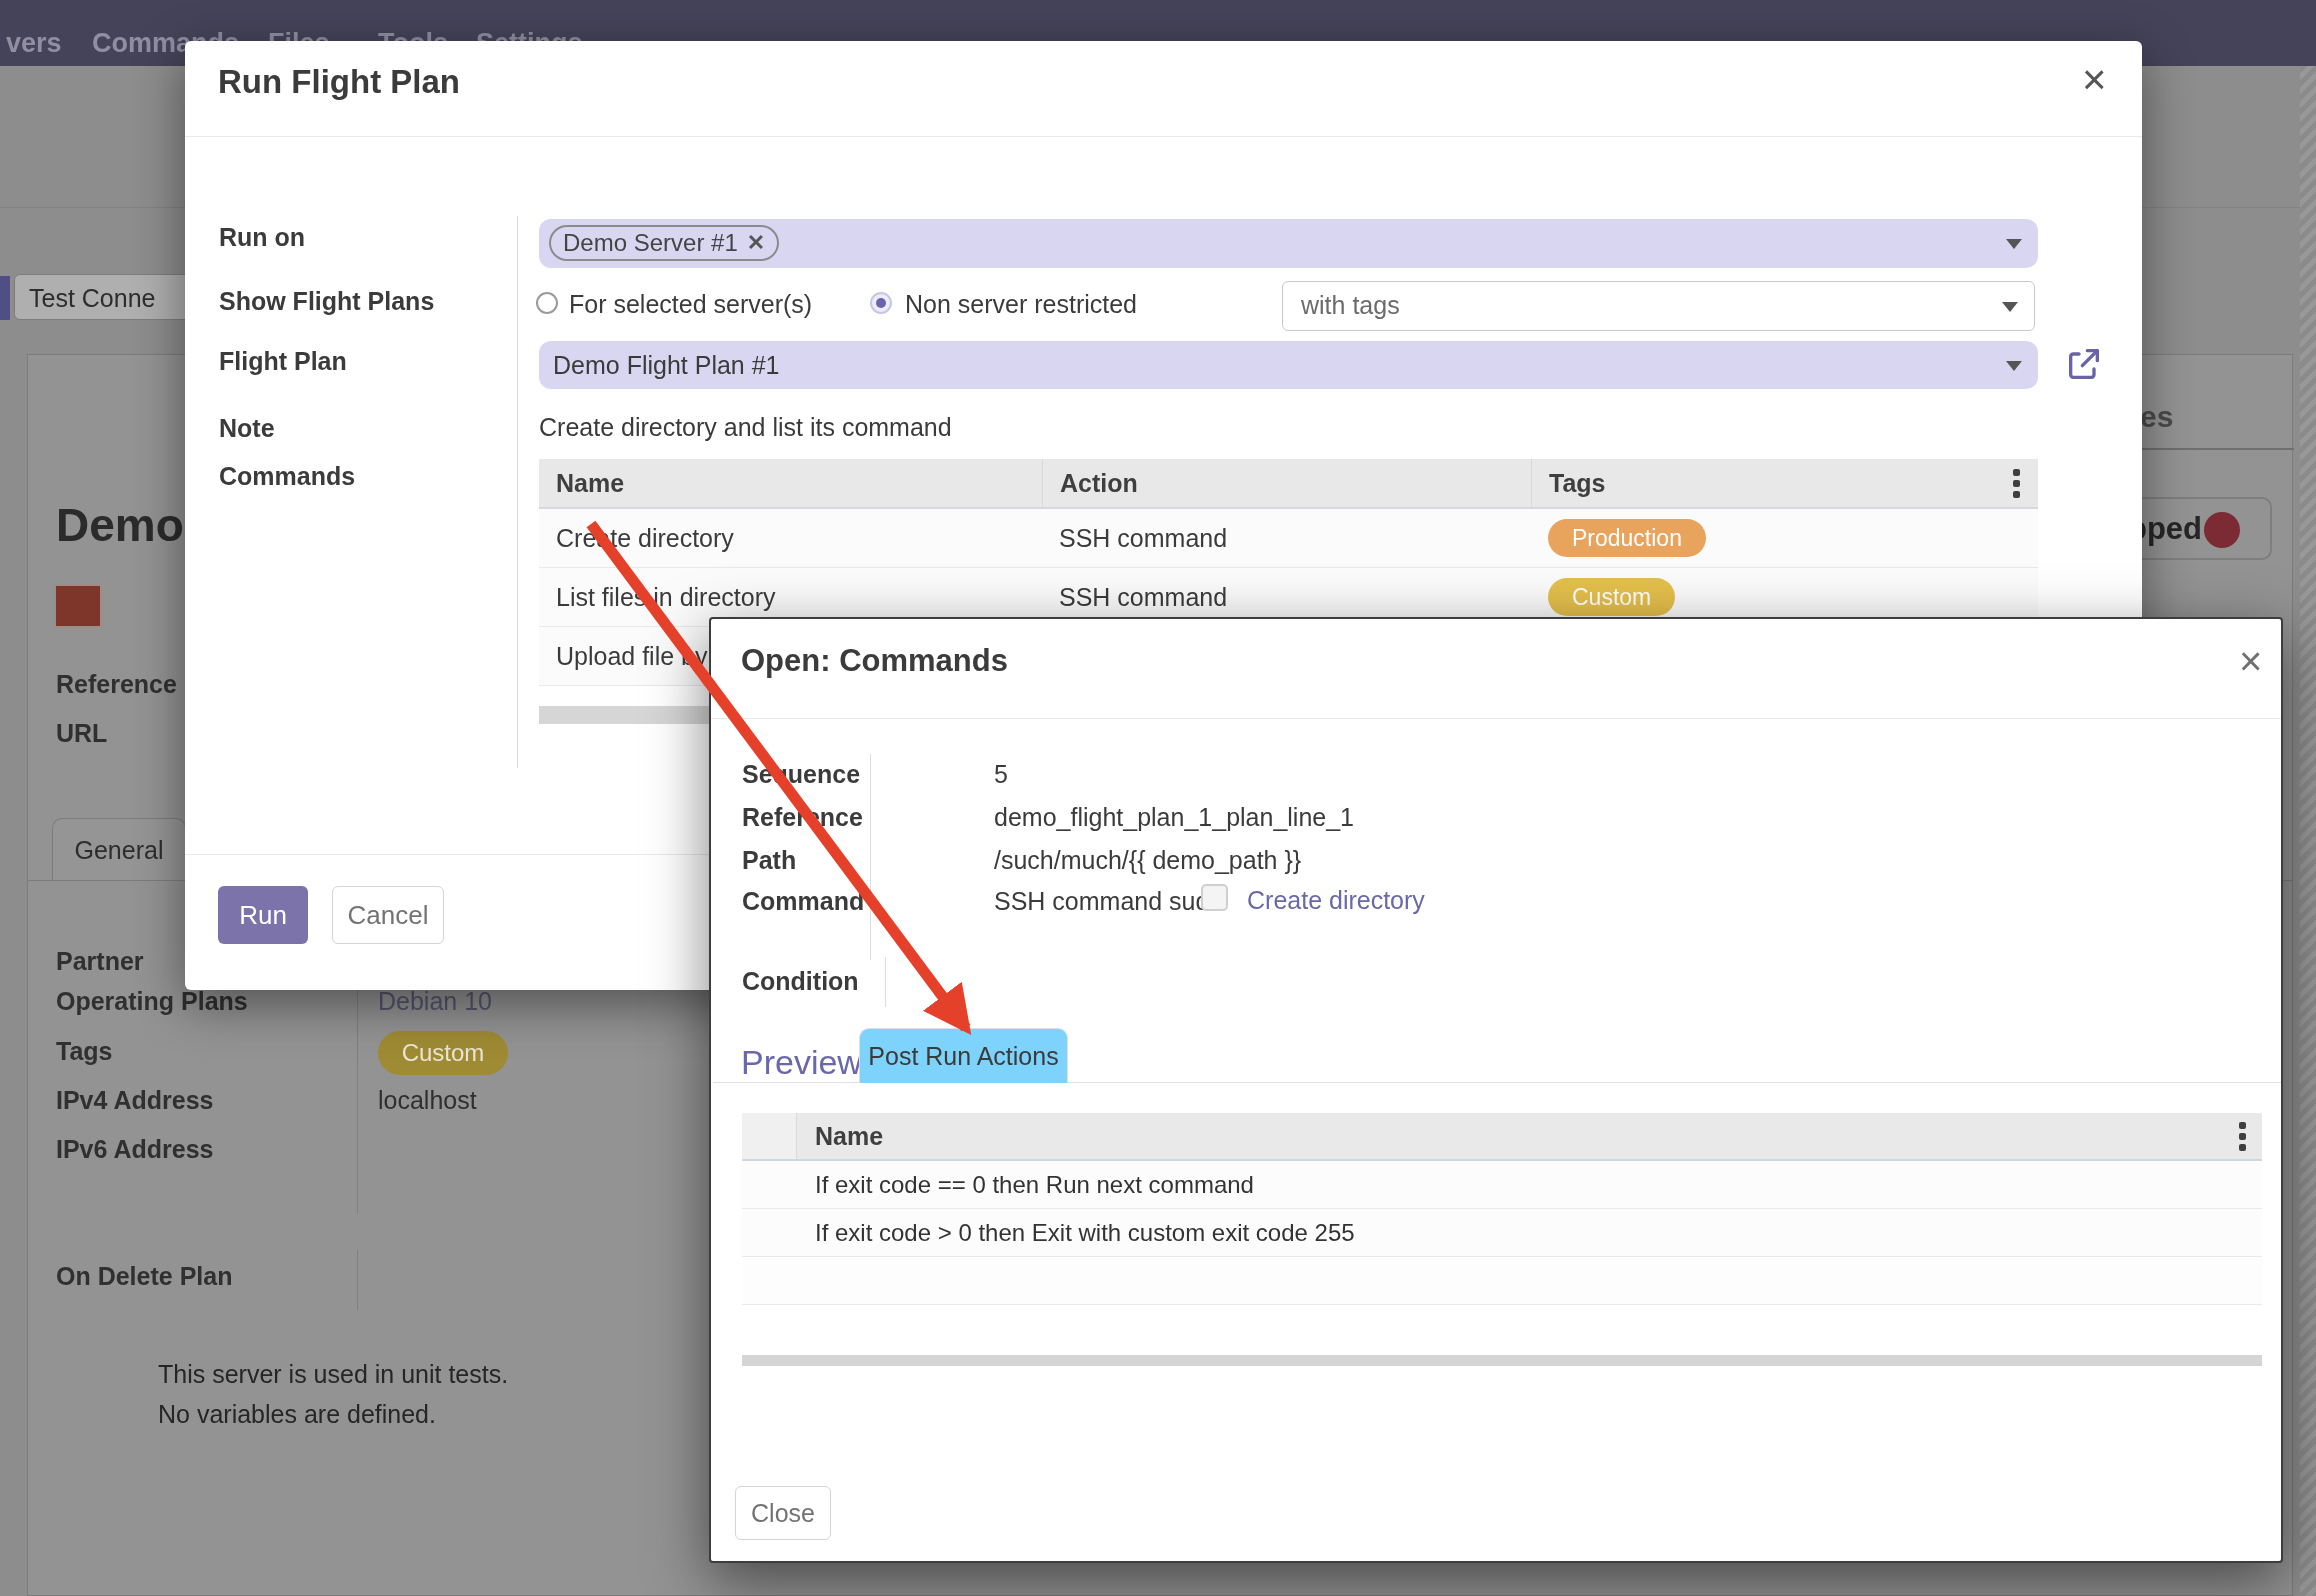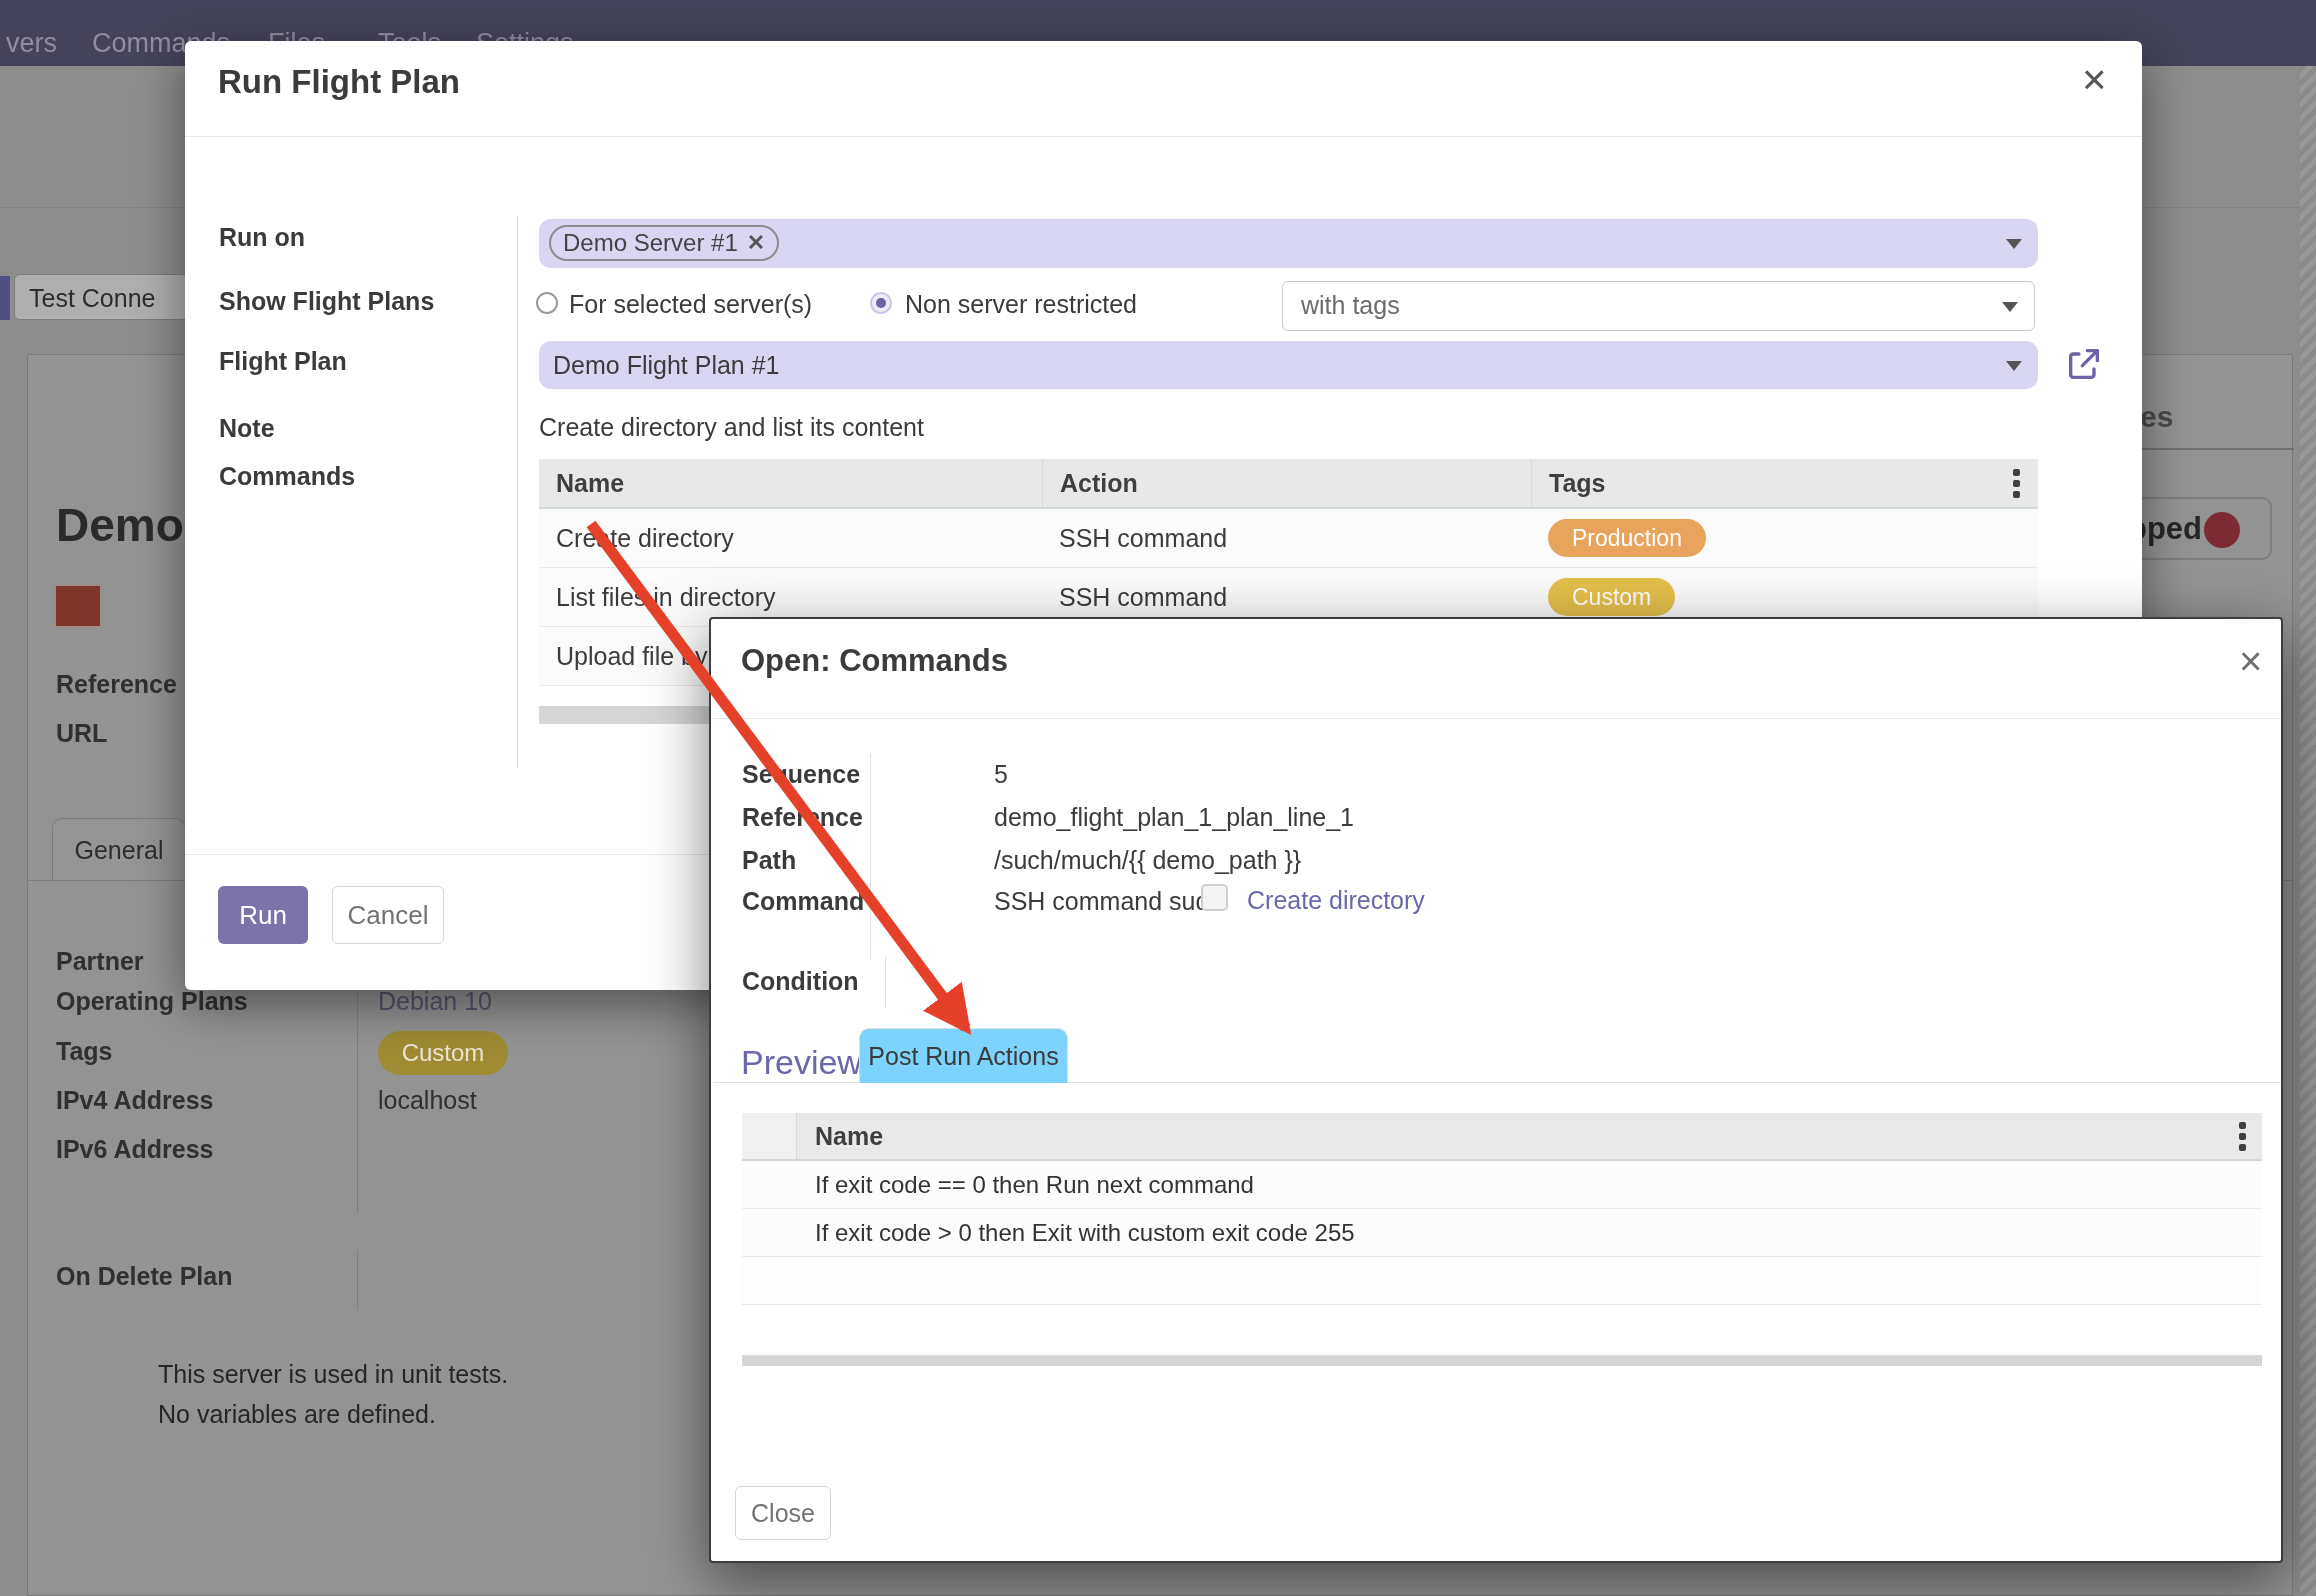--- a/index.html
+++ b/index.html
@@ -1,21 +1,21 @@
 <!DOCTYPE html>
 <html><head>
 <meta charset="utf-8">
 <style>
   html,body{margin:0;padding:0;background:#666;}
   #screen{position:relative;width:2316px;height:1596px;overflow:hidden;
           font-family:"Liberation Sans", sans-serif;background:#8D8D8D;}
   .abs{position:absolute;}
   
   .nav{left:0;top:0;width:2316px;height:66px;background:#454359;}
-  .nav-item{position:absolute;top:28px;font-size:27px;color:#908EA0;white-space:nowrap;}
+  .nav-item{position:absolute;top:28px;font-size:27px;color:#908EA0;white-space:nowrap;font-weight:bold;}
   .hairline{left:0;top:207px;width:2316px;height:1px;background:#828282;}
   .blue-sliver{left:0;top:276px;width:10px;height:44px;background:#4F4F86;}
   .test-conn{left:14px;top:274px;width:200px;height:46px;background:#AFAFAF;border:1px solid #7d7d7d;
              border-radius:6px;line-height:46px;padding-left:14px;box-sizing:border-box;
              font-size:25px;color:#2d2d2d;overflow:hidden;white-space:nowrap;}
   .sheet{left:27px;top:354px;width:2266px;height:1242px;background:#939393;border:1px solid #7b7b7b;box-sizing:border-box;}
   .bg-title{left:56px;top:498px;font-size:46px;font-weight:bold;color:#2b2b2b;}
   .swatch{left:54px;top:584px;width:48px;height:44px;background:#7E352A;border:2px solid #9c8d89;box-sizing:border-box;}
   .bg-label{font-size:25px;font-weight:bold;color:#303030;white-space:nowrap;}
   .bg-value{font-size:25px;color:#2f2f2f;white-space:nowrap;}
@@ -191,21 +191,21 @@
       <div class="caret" style="right:16px;top:20px;"></div>
     </div>
     <svg class="ext-icon" viewBox="0 0 24 24">
       <g fill="none" stroke="#6A63A8" stroke-width="2" stroke-linecap="round" stroke-linejoin="round">
         <path d="M14 4h6v6"></path>
           <path d="M20 4L11 13"></path>
         <path d="M9 6H5.5A1.5 1.5 0 0 0 4 7.5v11A1.5 1.5 0 0 0 5.5 20h11a1.5 1.5 0 0 0 1.5-1.5V15"></path>
       </g>
     </svg>
 
-    <div class="m1-note">Create directory and list its content</div>
+    <div class="m1-note">Create directory and list its command</div>
 
     <div class="cmd-table">
       <div class="cmd-head">
         <div class="cell">Name</div>
         <div class="cell">Action</div>
         <div class="cell">Tags</div>
         <div class="kebab">
             <i></i>
             <i></i>
             <i></i>

